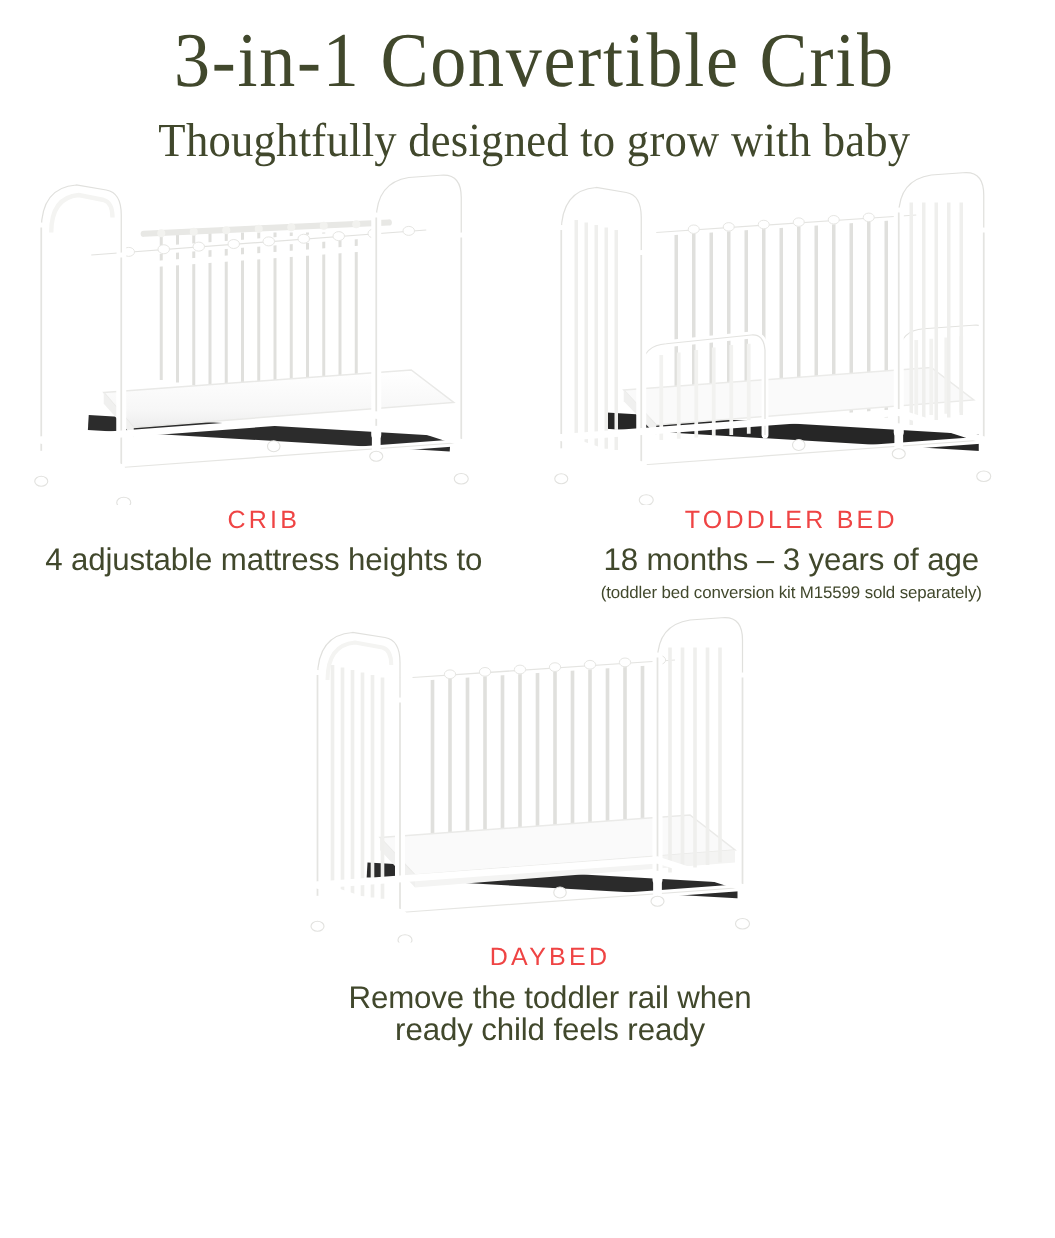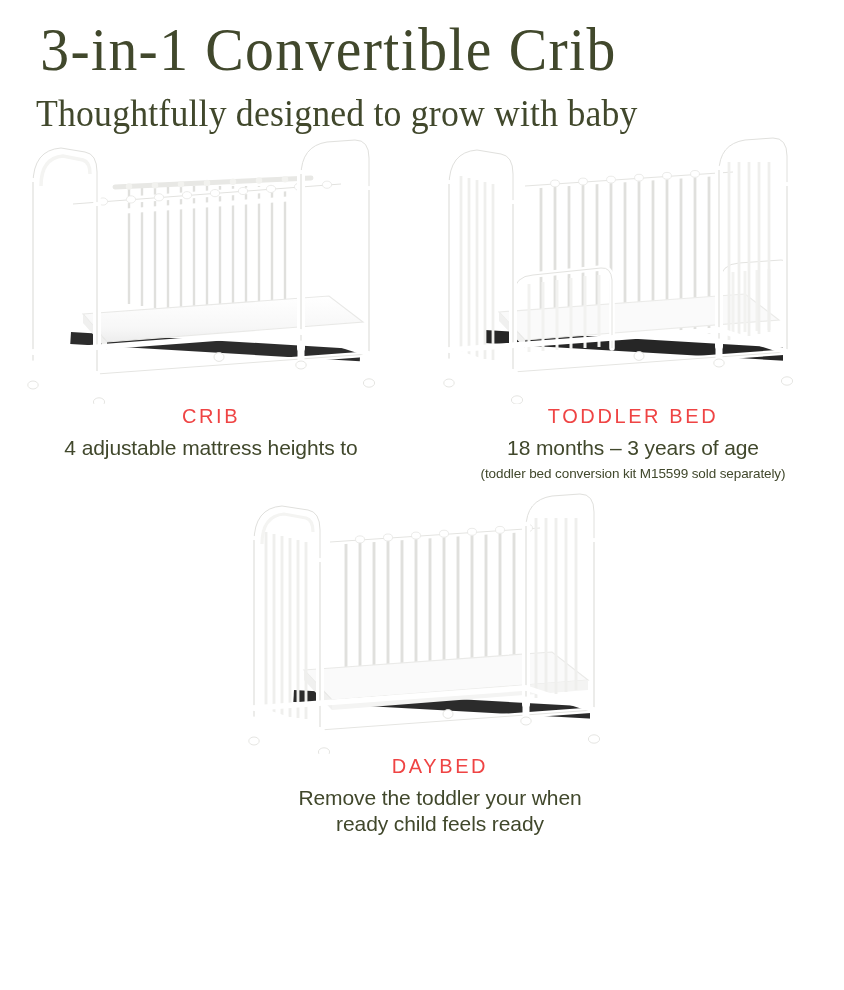--- a/index.html
+++ b/index.html
@@ -7,21 +7,21 @@
     width:844px;height:990px;
     background:#ffffff;
     font-family:"Liberation Sans",sans-serif;
     color:#43492f;
     overflow:hidden;
     position:relative;
   }
   .page{width:844px;height:990px;position:relative;}
 
   
-  .header{width:100%;text-align:left;padding-top:12px;box-sizing:border-box;padding-left:11px;}
+  .header{width:100%;text-align:center;padding-top:12px;box-sizing:border-box;padding-left:11px;}
   .title{
     font-family:"Liberation Serif",serif;
     font-size:62px;
     line-height:74px;
     letter-spacing:1.5px;
     color:#41482c;
     font-weight:400;
     transform:scaleX(0.93);
     transform-origin:center center;
     white-space:nowrap;
@@ -50,21 +50,21 @@
   .caption{text-align:center;padding:0 10px;box-sizing:border-box;}
   .cap-title{
     font-size:20px;
     letter-spacing:2.6px;
     color:#ef4444;
     margin:0 0 7px 0;
     line-height:24px;
     white-space:nowrap;
   }
   .cap-body{
-    font-size:21px;
+    font-size:25px;
     line-height:26px;
     color:#41482c;
     margin:0;
     letter-spacing:-0.1px;
   }
   .cap-note{
     font-size:13.5px;
     line-height:20px;
     color:#41482c;
     margin:3px 0 0 0;
@@ -432,20 +432,20 @@
             <ellipse cx="296" cy="237" rx="5.2" ry="4"></ellipse>
             <ellipse cx="364" cy="255" rx="5.6" ry="4.2"></ellipse>
           </g>
           <ellipse cx="218" cy="230" rx="5" ry="4.4" fill="#ffffff" stroke="#e2e2df" stroke-width="0.9"></ellipse>
         </svg>
       </div>
 
       <div class="caption">
         <p class="cap-title">DAYBED</p>
         <p class="cap-body">
-          <span class="blk">Remove the toddler your when</span>
+          <span class="blk">Remove the toddler rail when</span>
           <span class="blk">ready child feels ready</span>
         </p>
       </div>
     </div>
   </div>
 
 </div>
 
 </body></html>

